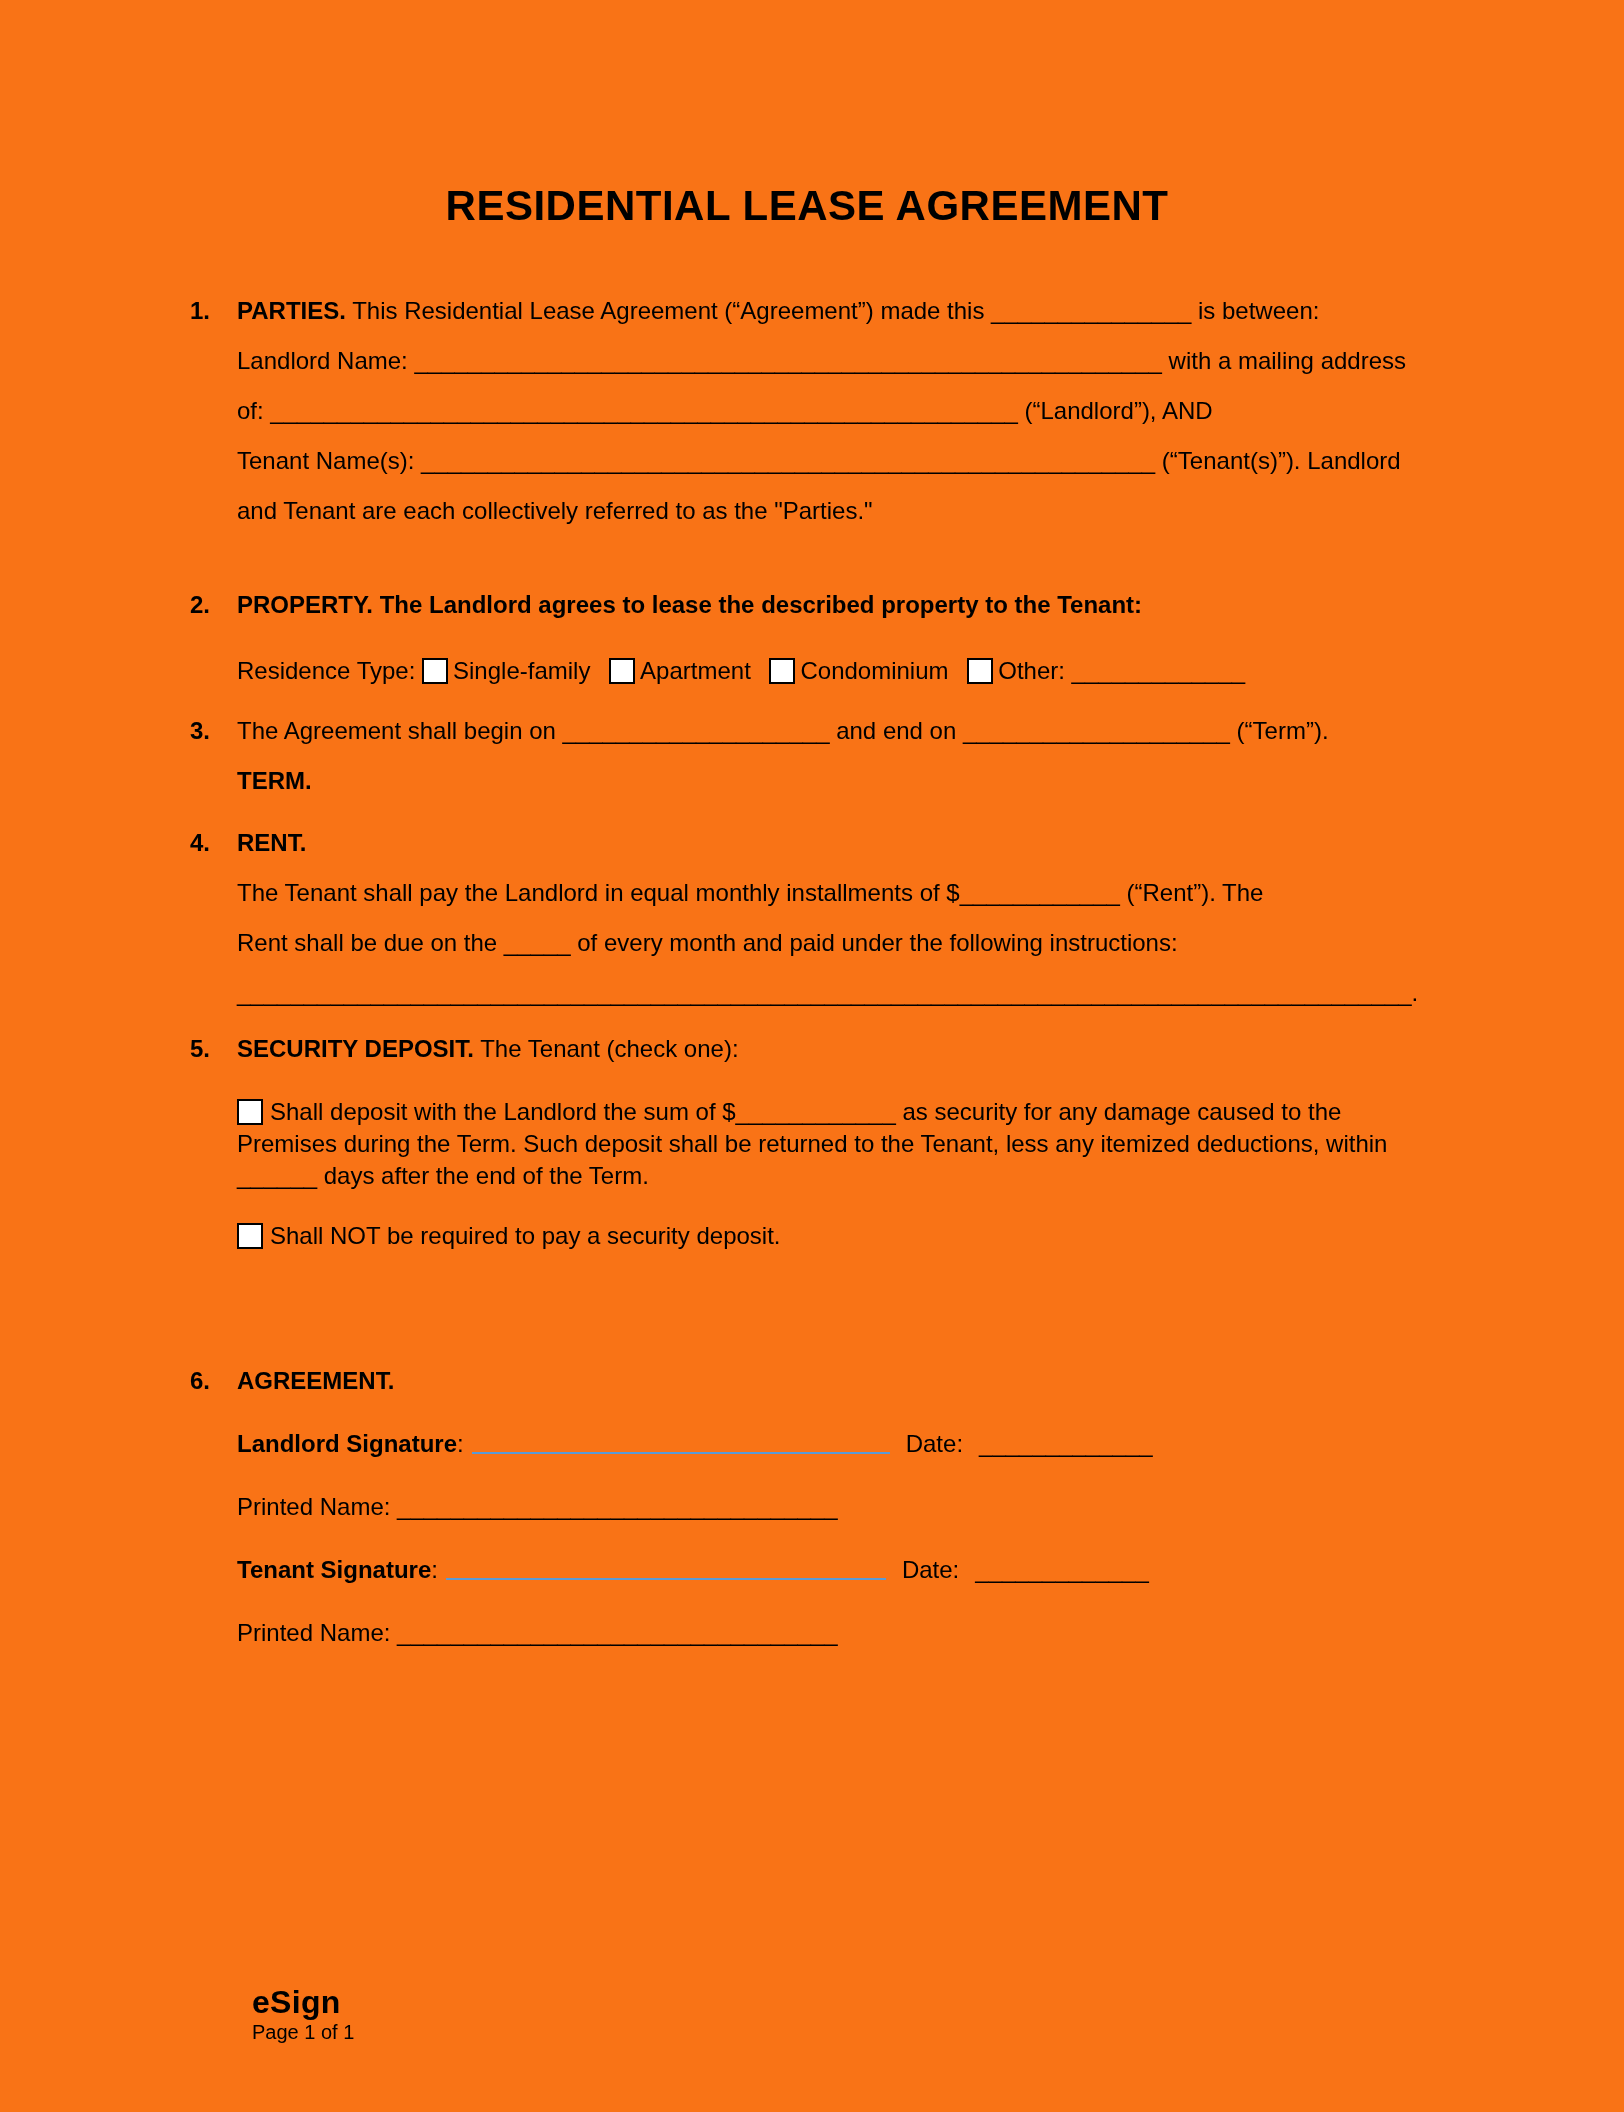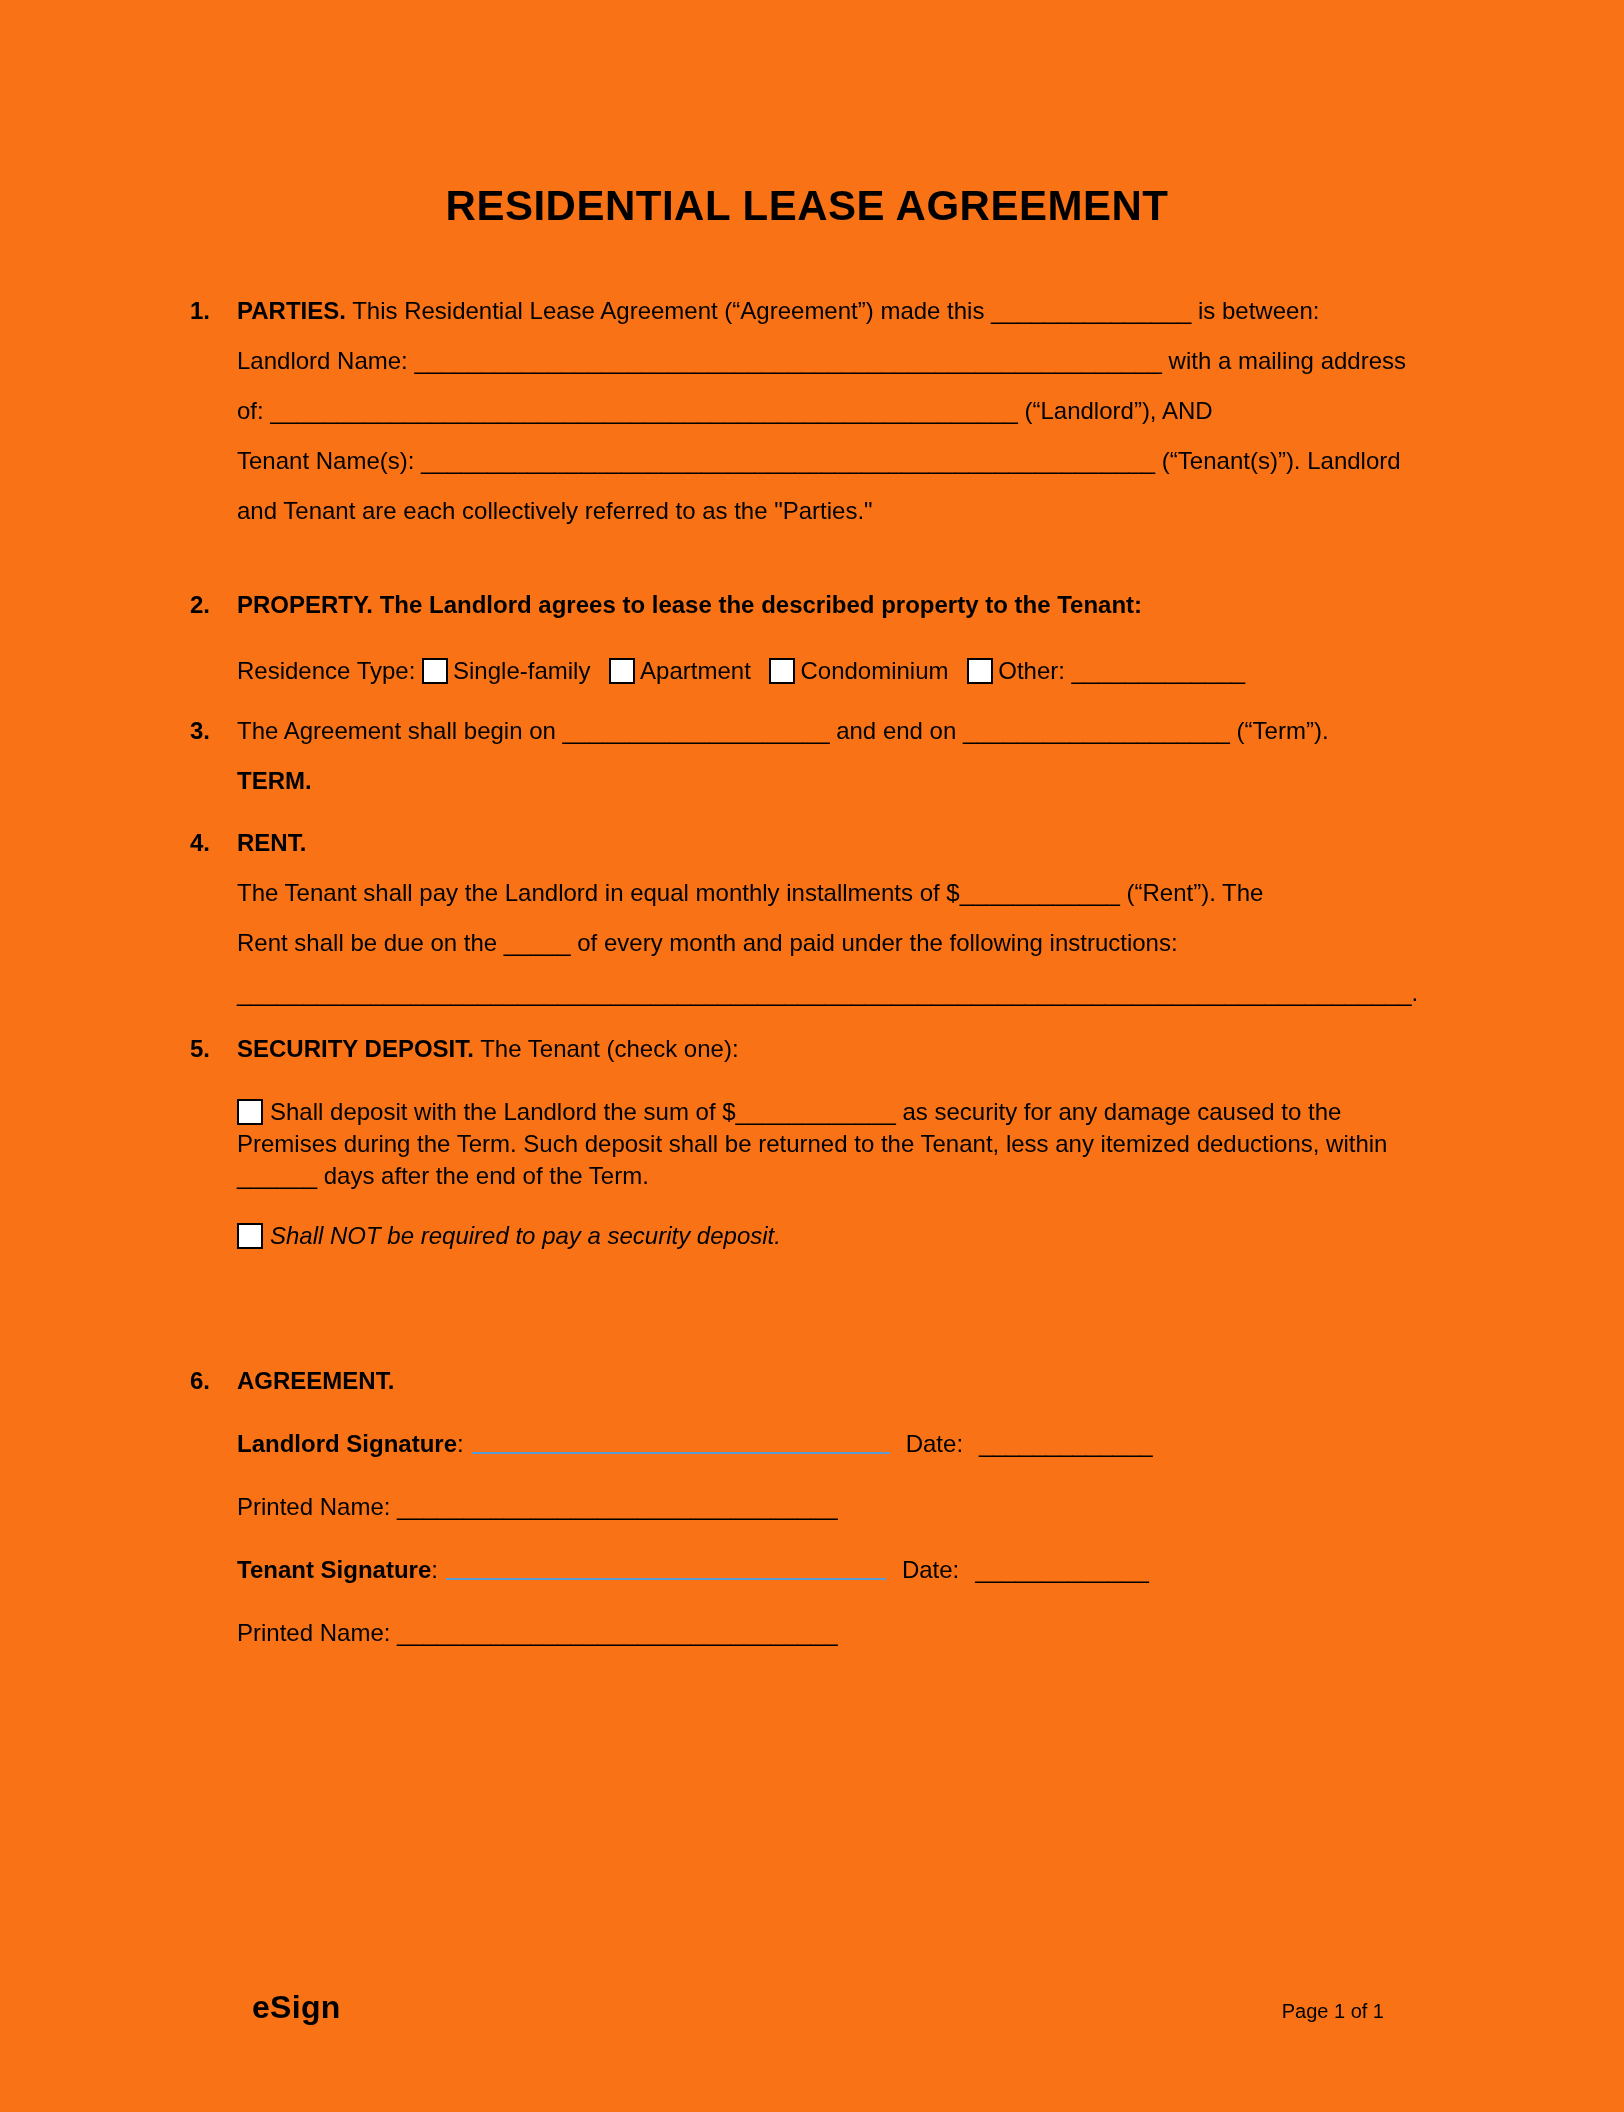--- a/index.html
+++ b/index.html
@@ -50,41 +50,42 @@
     vertical-align: -5px;
     margin-right: 5px;
   }
   .cb.ml { margin-left: 12px; }
   .opt {
     line-height: 32px;
     white-space: normal;
     margin-top: 22px;
   }
   .opt .cb { margin-right: 7px; }
-  .opt2 { margin-top: 28px; font-style: italic; }
+  .opt2 { margin-top: 28px; }
   .sigrow { margin-top: 13px; }
   .sigline {
     display: inline-block;
     width: 418px;
     height: 2px;
     border-bottom: 2px solid #5b9bd5;
     vertical-align: -2px;
     margin-left: 8px;
     margin-right: 16px;
   }
   .sigline.tenant { width: 440px; }
   .datelbl { margin-right: 16px; }
   .footer {
     position: absolute;
     left: 252px;
     right: 240px;
-    bottom: 86px;
+    bottom: 68px;
     display: flex;
     justify-content: space-between;
     align-items: baseline;
+    flex-direction: column;
   }
   .brand { font-weight: bold; font-size: 32px; letter-spacing: 0.3px; }
   .pagenum { font-size: 20px; }
 </style>
 </head>
 <body>
 
 <div class="page">
 
   <h1 class="title">RESIDENTIAL LEASE AGREEMENT</h1>

